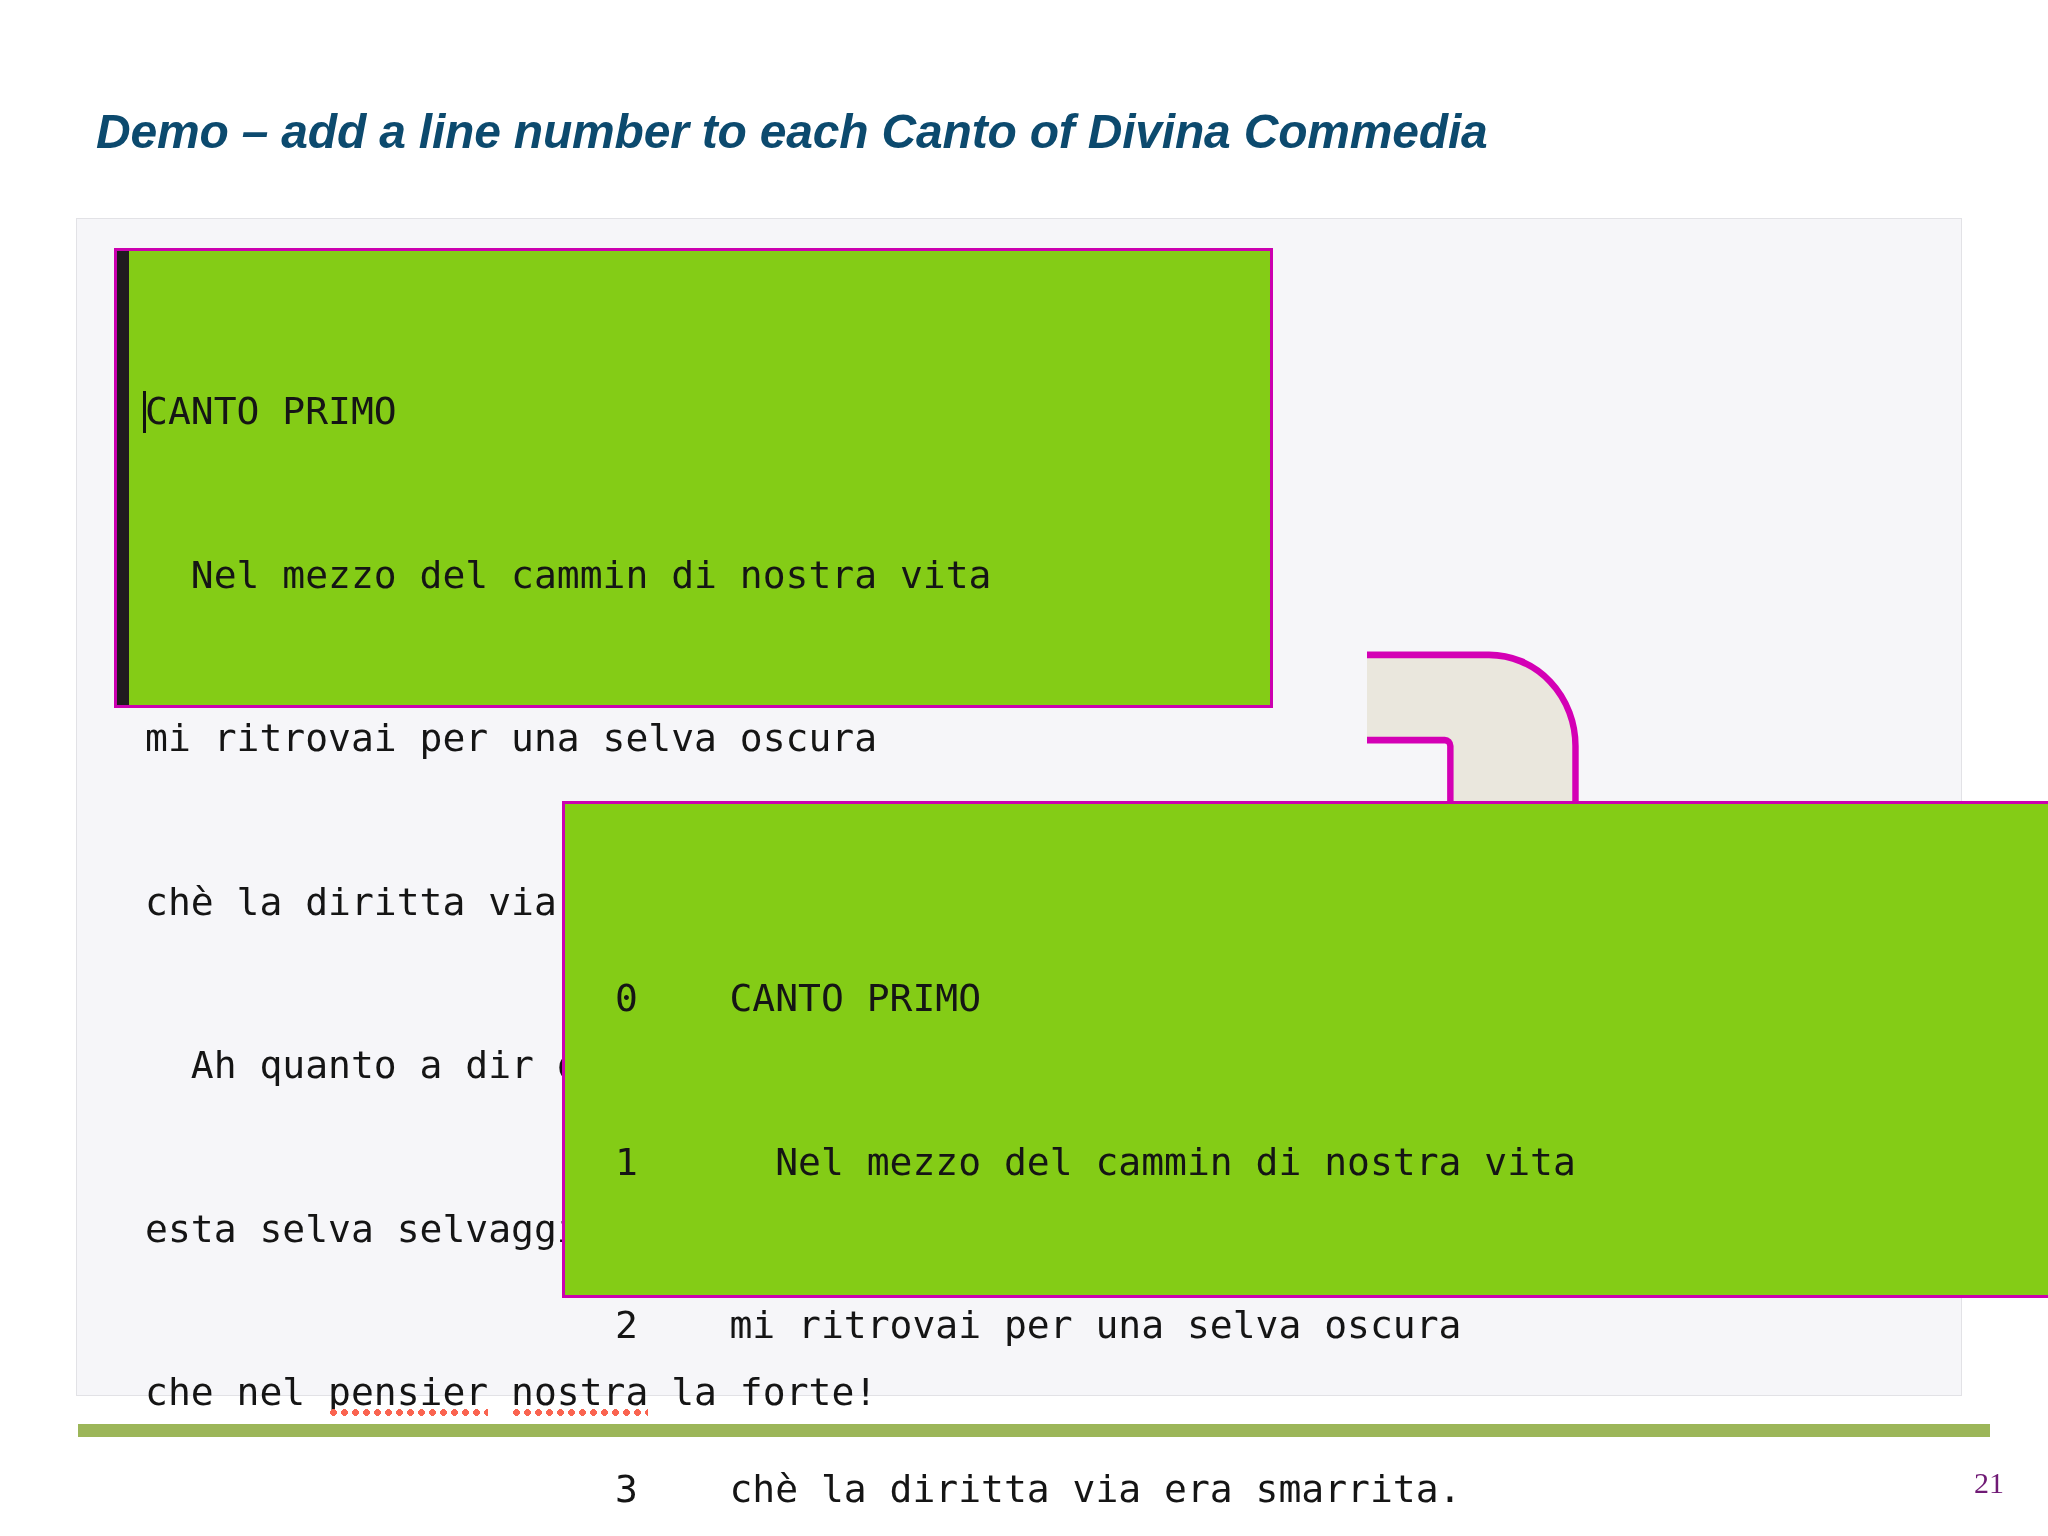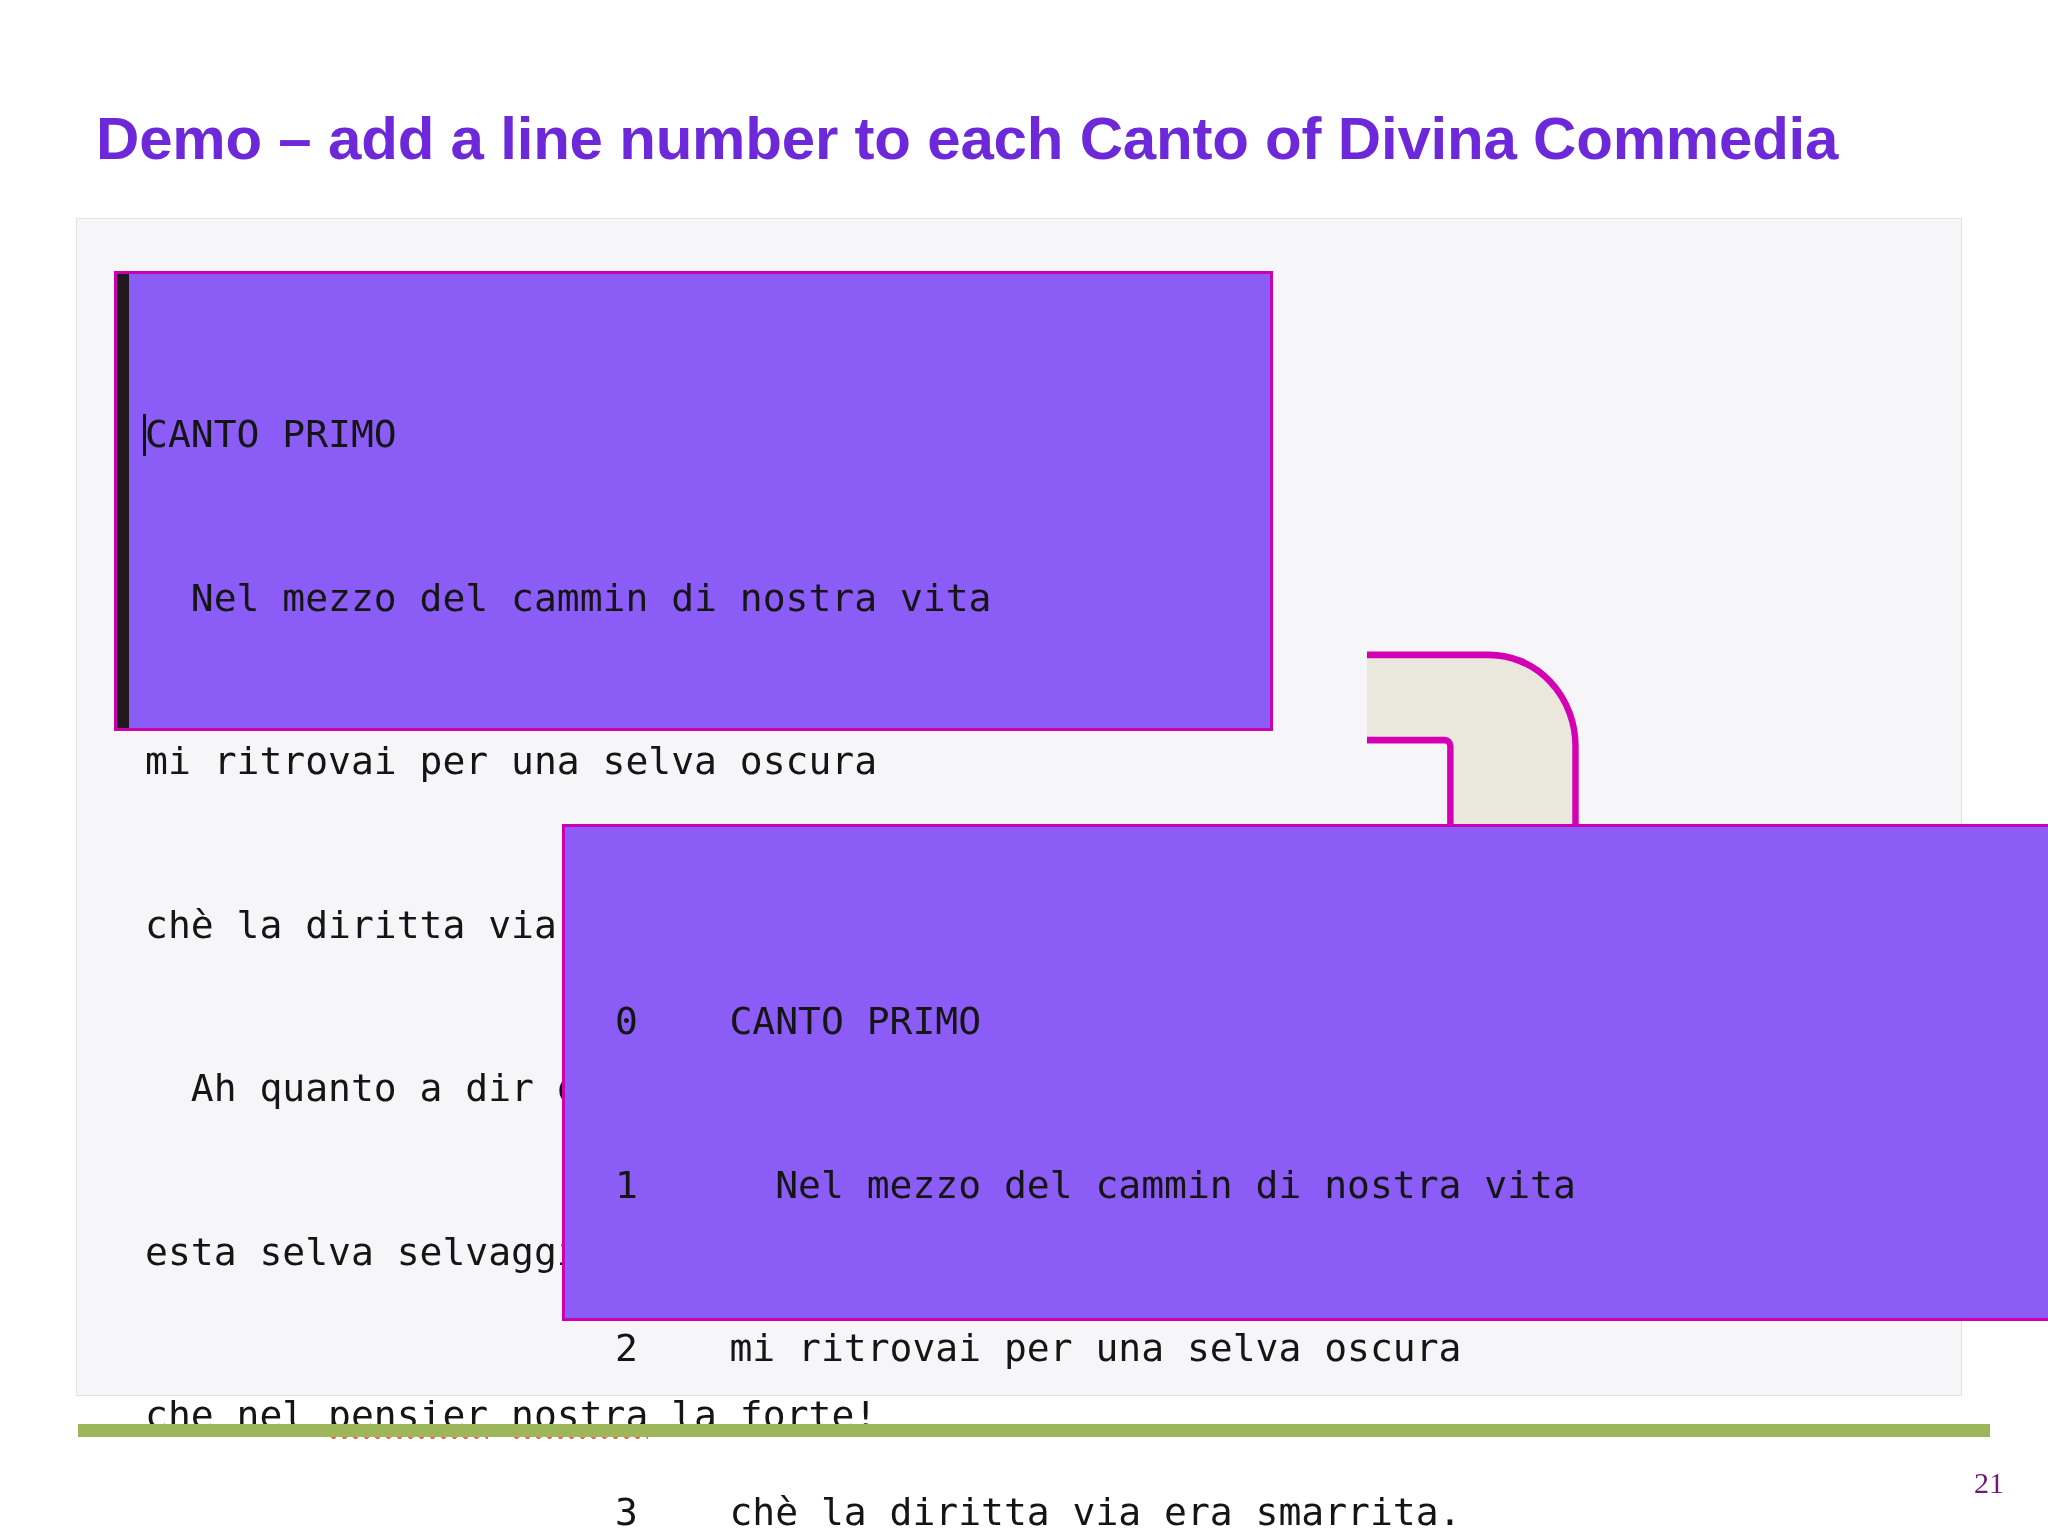--- a/index.html
+++ b/index.html
@@ -14,46 +14,46 @@
     overflow: hidden;
     font-family: "Liberation Sans", sans-serif;
   }
 
   
   #slide-title {
     position: absolute;
     left: 96px;
     top: 104px;
     width: 1880px;
-    font-size: 60px;
+    font-size: 48px;
     font-weight: bold;
-    color: #6d28d9;
+    color: #0c4a6e;
     letter-spacing: -0.2px;
     white-space: nowrap;
+    font-style: italic;
   }
 
   
   #content-panel {
     position: absolute;
     left: 76px;
     top: 218px;
     width: 1886px;
     height: 1178px;
     background: #f6f6f9;
     border: 1px solid #e2e2e6;
     box-sizing: border-box;
   }
 
   
   .code-box {
     position: absolute;
-    background: #8b5cf6;
+    background: #84cc16;
     border: 3px solid #cc00b0;
     box-sizing: border-box;
-    margin-top: 23px;
   }
 
   #code-box-original {
     left: 37px;
     top: 29px;
     width: 1159px;
     height: 460px;
   }
   #code-box-numbered {
     left: 485px;

